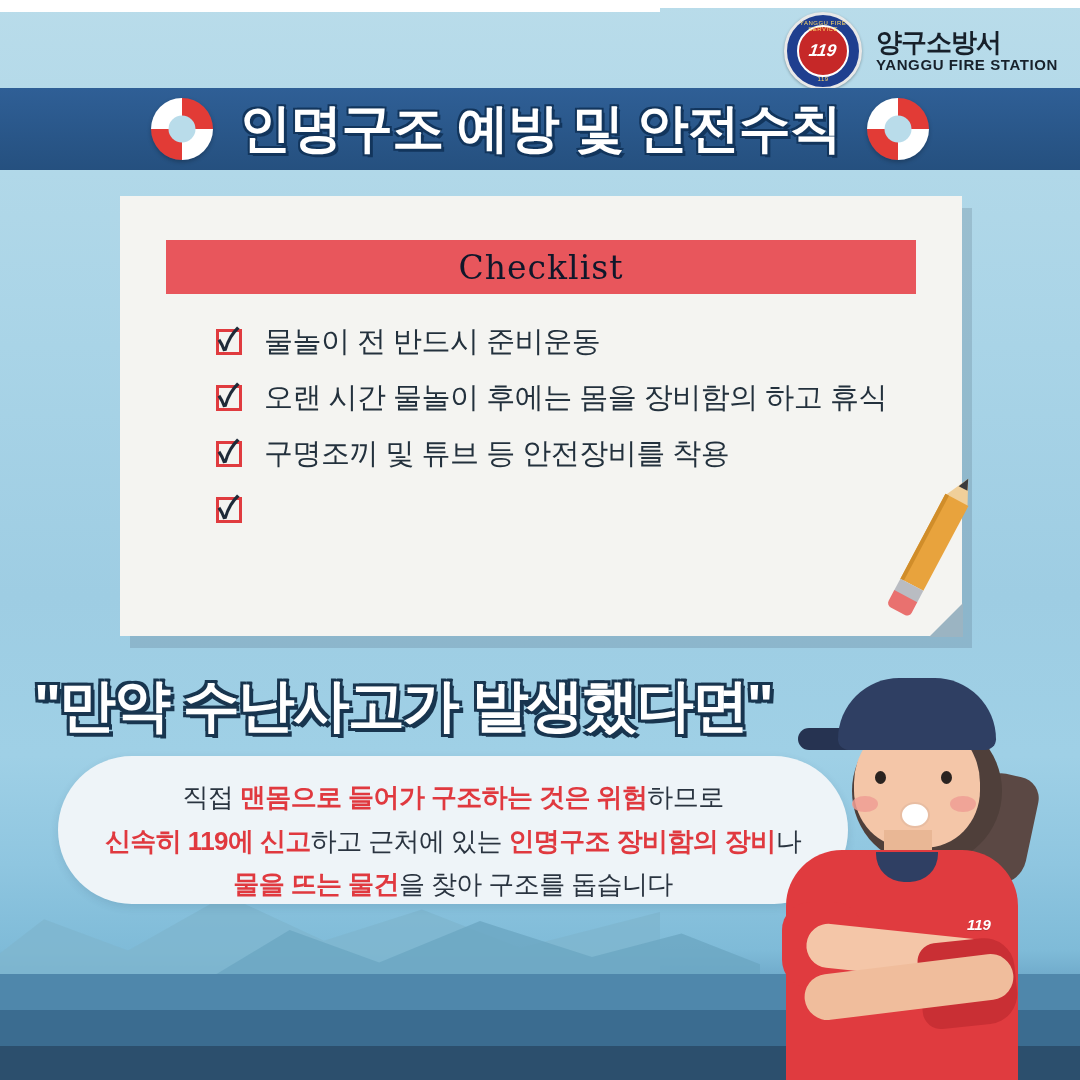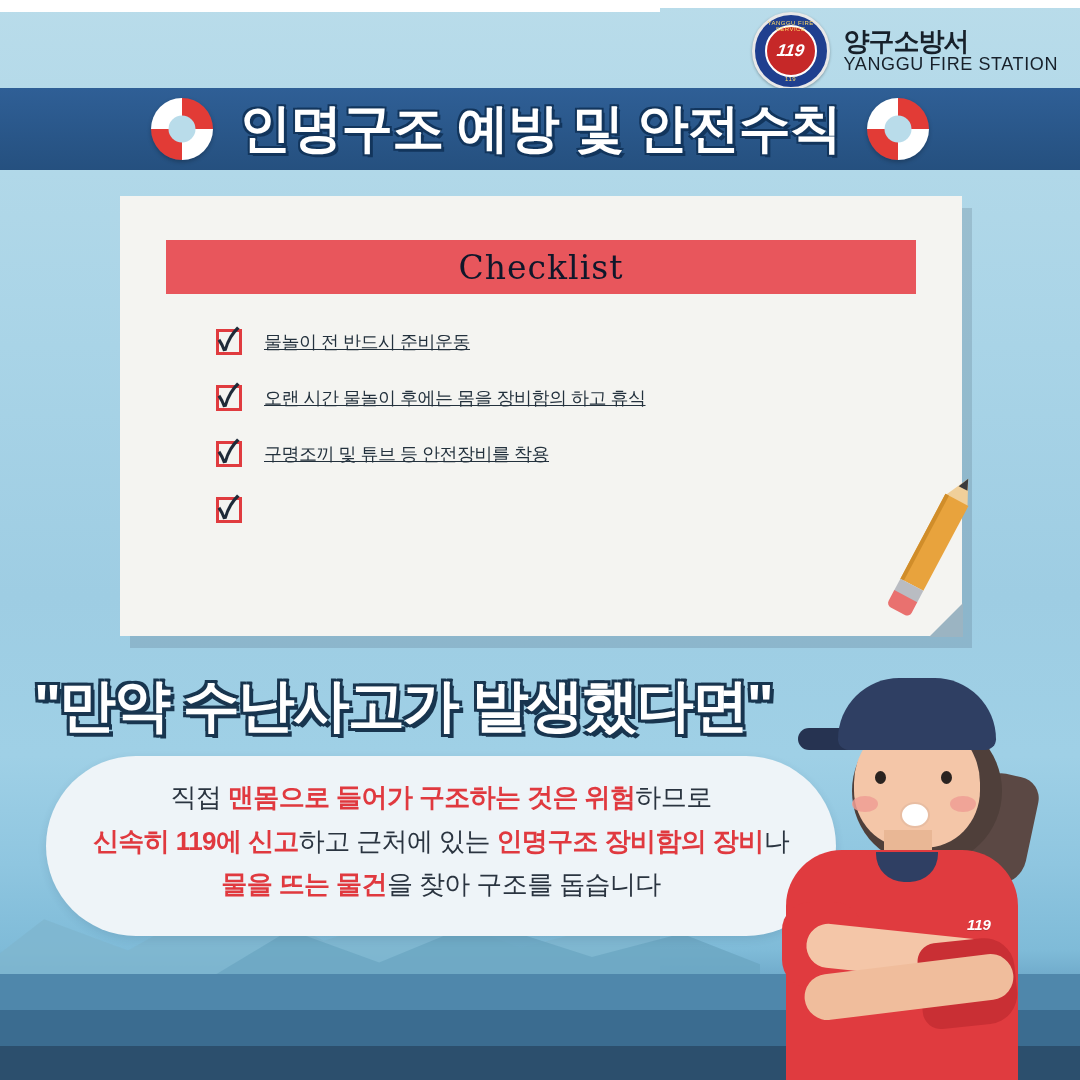--- a/index.html
+++ b/index.html
@@ -51,21 +51,21 @@
   }
   .logo-badge .inner-circle span {
     color: #fff; font-size: 17px; font-weight: bold; font-style: italic;
     transform: skewX(-8deg);
   }
   .logo-text { line-height: 1.05; }
   .logo-text .kr {
     font-size: 26px; font-weight: bold; color: #17202a; letter-spacing: -1px;
   }
   .logo-text .en {
-    font-size: 18px; font-weight: normal; color: #17202a; letter-spacing: .6px;
+    font-size: 15px; font-weight: bold; color: #17202a; letter-spacing: .6px;
   }
 
   
   .title-band {
     position: absolute; top: 88px; left: 0; width: 1080px; height: 82px;
     background: linear-gradient(180deg,#2f5f96 0%, #25507f 100%);
   }
   .title-band-inner {
     position: absolute; top: 88px; left: 0; width: 1080px; height: 82px;
     display: flex; align-items: center; justify-content: center; gap: 26px;
@@ -119,21 +119,21 @@
     width: 26px; height: 26px; border: 3px solid #e03b3f;
     position: relative; flex: none;
   }
   .chk::after {
     content: "✓";
     position: absolute; left: 50%; top: 50%;
     transform: translate(-52%,-58%);
     font-size: 30px; font-weight: bold; color: #1e2a38;
     line-height: 1;
   }
-  .item-text { font-size: 18px; color: #23313d; letter-spacing: -.5px; text-decoration: underline; }
+  .item-text { font-size: 29px; color: #23313d; letter-spacing: -.5px; }
 
   
   .pencil {
     position: absolute; top: 470px; left: 920px;
     width: 26px; height: 150px;
     transform: rotate(28deg);
   }
   .pencil .body { position:absolute; top:24px; left:0; width:26px; height:96px; background:#e8a33d; border-left:4px solid #d08d2a; }
   .pencil .tip { position:absolute; top:0; left:0; width:0;height:0; border-left:13px solid transparent;border-right:13px solid transparent;border-bottom:26px solid #f0cf9a; }
   .pencil .lead { position:absolute; top:0; left:8px; width:0;height:0; border-left:5px solid transparent;border-right:5px solid transparent;border-bottom:11px solid #3b3b3b; }
@@ -144,22 +144,22 @@
   .headline {
     position: absolute; top: 668px; left: 34px;
     font-size: 57px; font-weight: bold; color: #ffffff;
     letter-spacing: -2px;
     text-shadow: 4px 4px 0 #18354f, -3px -3px 0 #18354f, 3px -3px 0 #18354f, -3px 3px 0 #18354f, 0 3px 0 #18354f;
     white-space: nowrap;
   }
 
   
   .bubble {
-    position: absolute; top: 756px; left: 46px;
-    width: 790px; height: 180px;
+    position: absolute; top: 756px; left: 58px;
+    width: 790px; height: 148px;
     background: #eef4f8;
     border-radius: 90px;
     box-shadow: 0 3px 8px rgba(30,60,80,.12);
   }
   .bubble::after {
     content: ""; position: absolute; right: -30px; top: 96px;
     width: 0; height: 0;
     border-top: 20px solid transparent;
     border-bottom: 20px solid transparent;
     border-left: 46px solid #eef4f8;

